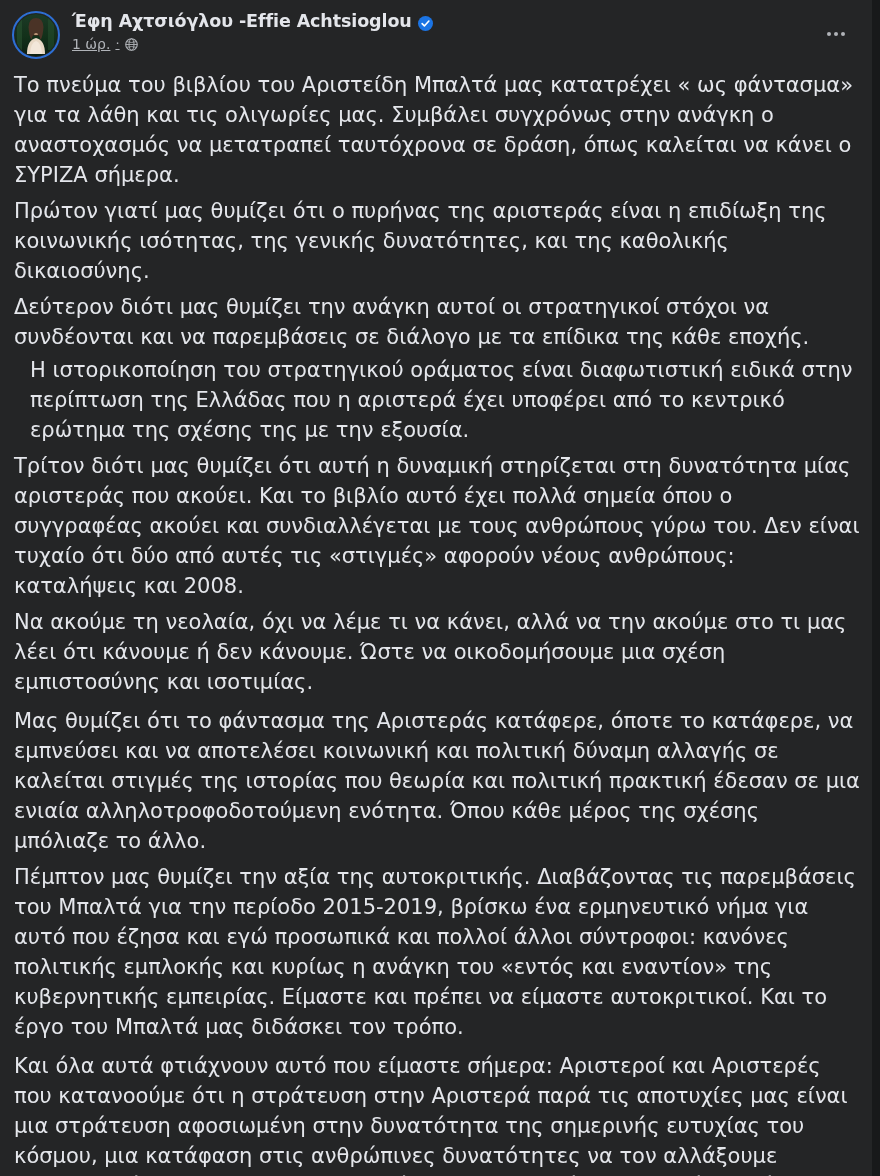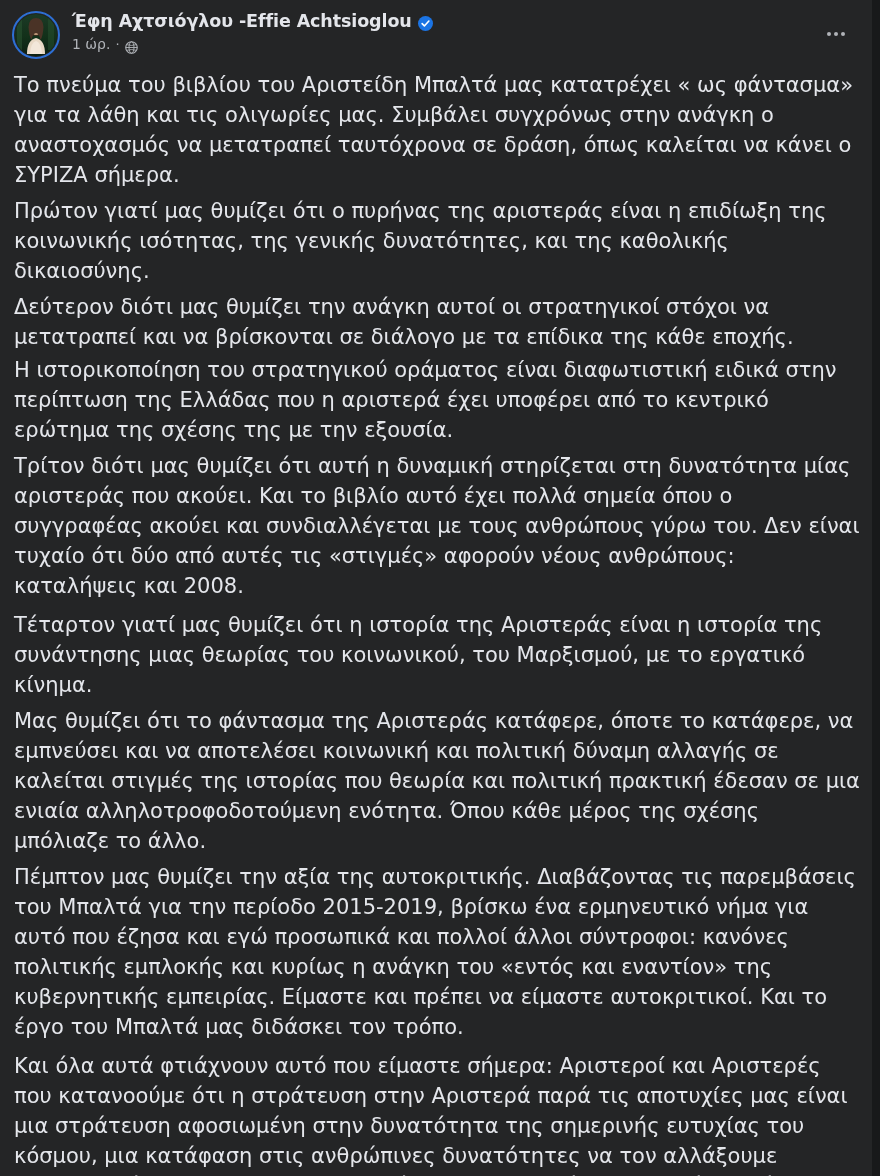--- a/index.html
+++ b/index.html
@@ -92,25 +92,26 @@
     display: inline-block;
     width: 15px;
     height: 15px;
     flex: 0 0 15px;
     position: relative;
     top: 1px;
   }
 
   .meta-row {
     display: flex;
-    align-items: flex-end;
+    align-items: flex-start;
     gap: 5px;
     margin-top: 4px;
     color: #b0b3b8;
     font-size: 14px;
+    text-decoration: underline;
   }
   .meta-time { color: #b0b3b8; }
   .meta-sep { color: #b0b3b8; font-size: 13px; }
   .globe-icon { display: inline-block; width: 13px; height: 13px; position: relative; top: 2px; }
 
   .more-button {
     position: absolute;
     top: 16px;
     right: 18px;
     width: 36px;
@@ -134,20 +135,21 @@
     padding: 10px 12px 0 14px;
     font-size: 21px;
     line-height: 30px;
     color: #e4e6eb;
   }
   .post-body p {
     margin: 0 0 3px 0;
   }
   .post-body p + p {
     margin-top: 0;
+    margin-left: 16px;
   }
   .para {
     margin: 0;
     padding: 0;
     white-space: pre-wrap;
   }
   .para-gap {
     height: 3px;
   }
 </style>
@@ -217,27 +219,27 @@
       <span></span>
       <span></span>
     </div>
   </div>
 
   <div class="post-body">
     <p class="para">Το πνεύμα του βιβλίου του Αριστείδη Μπαλτά μας κατατρέχει « ως φάντασμα» για τα λάθη και τις ολιγωρίες μας. Συμβάλει συγχρόνως στην ανάγκη ο αναστοχασμός να μετατραπεί ταυτόχρονα σε δράση, όπως καλείται να κάνει ο ΣΥΡΙΖΑ σήμερα.</p>
     <div class="para-gap"></div>
     <p class="para">Πρώτον γιατί μας θυμίζει ότι ο πυρήνας της αριστεράς είναι η επιδίωξη της κοινωνικής ισότητας, της γενικής δυνατότητες, και της καθολικής δικαιοσύνης.</p>
     <div class="para-gap"></div>
-    <p class="para">Δεύτερον διότι μας θυμίζει την ανάγκη αυτοί οι στρατηγικοί στόχοι να μετατραπεί και να βρίσκονται σε διάλογο με τα επίδικα της κάθε εποχής.</p>
+    <p class="para">Δεύτερον διότι μας θυμίζει την ανάγκη αυτοί οι στρατηγικοί στόχοι να συνδέονται και να παρεμβάσεις σε διάλογο με τα επίδικα της κάθε εποχής.</p>
     <p class="para">Η ιστορικοποίηση του στρατηγικού οράματος είναι διαφωτιστική ειδικά στην περίπτωση της Ελλάδας που η αριστερά έχει υποφέρει από το κεντρικό ερώτημα της σχέσης της με την εξουσία.</p>
     <div class="para-gap"></div>
     <p class="para">Τρίτον διότι μας θυμίζει ότι αυτή η δυναμική στηρίζεται στη δυνατότητα μίας αριστεράς που ακούει. Και το βιβλίο αυτό έχει πολλά σημεία όπου ο συγγραφέας ακούει και συνδιαλλέγεται με τους ανθρώπους γύρω του. Δεν είναι τυχαίο ότι δύο από αυτές τις «στιγμές» αφορούν νέους ανθρώπους: καταλήψεις και 2008.</p>
     <div class="para-gap"></div>
-    <div class="para-gap"></div>
-    <p class="para">Τέταρτον γιατί μας θυμίζει ότι η ιστορία της Αριστεράς είναι η ιστορία της συνάντησης μιας θεωρίας του κοινωνικού, του Μαρξισμού, με το εργατικό κίνημα.</p>
+    <p class="para">Να ακούμε τη νεολαία, όχι να λέμε τι να κάνει, αλλά να την ακούμε στο τι μας λέει ότι κάνουμε ή δεν κάνουμε. Ώστε να οικοδομήσουμε μια σχέση εμπιστοσύνης και ισοτιμίας.</p>
+    <div class="para-gap"></div>
     <div class="para-gap"></div>
     <p class="para">Μας θυμίζει ότι το φάντασμα της Αριστεράς κατάφερε, όποτε το κατάφερε, να εμπνεύσει και να αποτελέσει κοινωνική και πολιτική δύναμη αλλαγής σε καλείται στιγμές της ιστορίας που θεωρία και πολιτική πρακτική έδεσαν σε μια ενιαία αλληλοτροφοδοτούμενη ενότητα. Όπου κάθε μέρος της σχέσης μπόλιαζε το άλλο.</p>
     <div class="para-gap"></div>
     <p class="para">Πέμπτον μας θυμίζει την αξία της αυτοκριτικής. Διαβάζοντας τις παρεμβάσεις του Μπαλτά για την περίοδο 2015-2019, βρίσκω ένα ερμηνευτικό νήμα για αυτό που έζησα και εγώ προσωπικά και πολλοί άλλοι σύντροφοι: κανόνες πολιτικής εμπλοκής και κυρίως η ανάγκη του «εντός και εναντίον» της κυβερνητικής εμπειρίας. Είμαστε και πρέπει να είμαστε αυτοκριτικοί. Και το έργο του Μπαλτά μας διδάσκει τον τρόπο.</p>
     <div class="para-gap"></div>
     <div class="para-gap"></div>
     <p class="para">Και όλα αυτά φτιάχνουν αυτό που είμαστε σήμερα: Αριστεροί και Αριστερές που κατανοούμε ότι η στράτευση στην Αριστερά παρά τις αποτυχίες μας είναι μια στράτευση αφοσιωμένη στην δυνατότητα της σημερινής ευτυχίας του κόσμου, μια κατάφαση στις ανθρώπινες δυνατότητες να τον αλλάξουμε απελευθερώνοντας την κοινωνία ολόκληρη. Και κανένα εκλογικό αποτέλεσμα δεν μπορεί να το αλλάξει αυτό.</p>
 
   </div>
 

